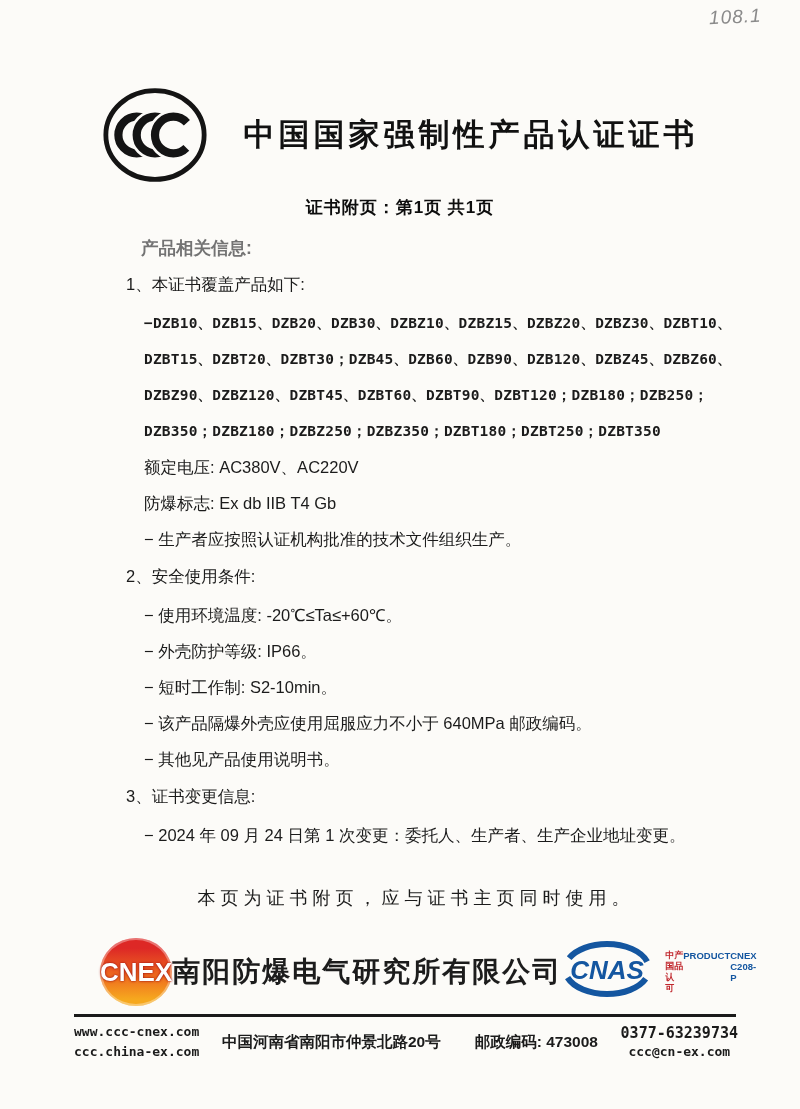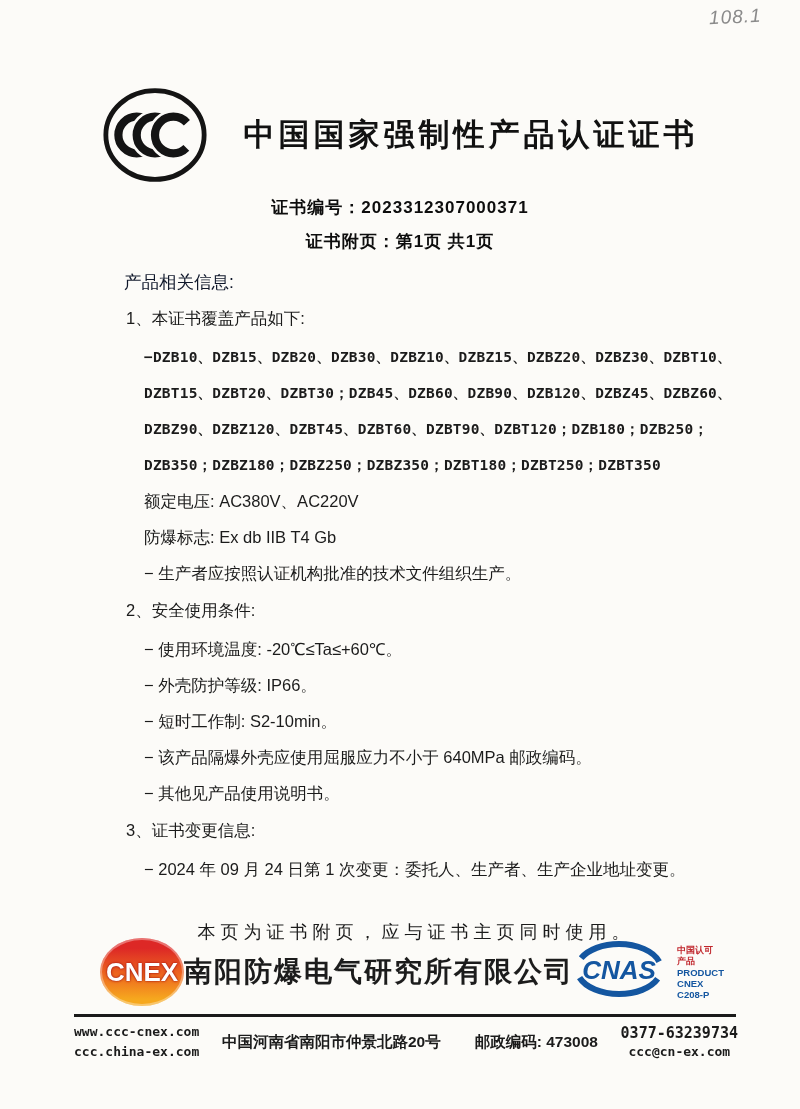--- a/index.html
+++ b/index.html
@@ -45,23 +45,23 @@
     font-size: 17px;
     font-weight: 700;
     letter-spacing: 1px;
     margin-bottom: 11px;
     color: #0d0d0d;
   }
   
   .body-text { padding: 2px 92px 0 124px; }
   .sec-title {
     font-size: 17.5px;
-    font-weight: 400;
-    margin: 4px 0 14px 0;
-    color: #0f172a;
+    font-weight: 700;
+    margin: 4px 0 14px 17px;
+    color: #737373;
   }
   .num-heading {
     font-size: 16.5px;
     font-weight: 500;
     margin: 0 0 18px 2px;
   }
   .line {
     font-size: 16.5px;
     font-weight: 500;
     margin: 0 16px 18px 20px;
@@ -106,21 +106,21 @@
     text-shadow: 0 0 3px #a01010, 0 0 1px #a01010;
   }
   .company-name {
     font-size: 28px;
     font-weight: 600;
     letter-spacing: 2px;
     color: #1c1c1c;
     white-space: nowrap;
   }
   .cnas-block { display: flex; align-items: center; gap: 11px; }
-  .cnas-side { display: flex; flex-direction: column; line-height: 11px; }
+  .cnas-side { display: flex; flex-direction: row; line-height: 11px; }
   .cnas-side .cn { color: #c0272d; font-size: 9px; font-weight: 700; }
   .cnas-side .en { color: #1456a0; font-size: 9.5px; font-weight: 700; }
   
   .bottom-rule {
     position: absolute;
     left: 74px; right: 64px;
     top: 1014px;
     height: 3px;
     background: #1a1a1a;
   }
@@ -156,21 +156,20 @@
         <circle cx="55" cy="50" r="19" fill="none" stroke="#fcfbf8" stroke-width="14" stroke-dasharray="90 29.4" stroke-dashoffset="104.7"></circle>
         <circle cx="55" cy="50" r="19" fill="none" stroke="#141414" stroke-width="8.5" stroke-dasharray="90 29.4" stroke-dashoffset="104.7"></circle>
         <circle cx="74" cy="50" r="19" fill="none" stroke="#fcfbf8" stroke-width="14" stroke-dasharray="90 29.4" stroke-dashoffset="104.7"></circle>
         <circle cx="74" cy="50" r="19" fill="none" stroke="#141414" stroke-width="8.5" stroke-dasharray="90 29.4" stroke-dashoffset="104.7"></circle>
       </svg>
     </div>
     <div class="doc-title">中国国家强制性产品认证证书</div>
   </div>
 
   <div class="cert-lines">
-    <div class="cert-line">证书编号：2023312307000371</div>
     <div class="cert-line">证书附页：第1页 共1页</div>
   </div>
 
   <div class="body-text">
     <div class="sec-title">产品相关信息:</div>
 
     <div class="num-heading">1、本证书覆盖产品如下:</div>
     <div class="line model-line">−DZB10、DZB15、DZB20、DZB30、DZBZ10、DZBZ15、DZBZ20、DZBZ30、DZBT10、</div>
     <div class="line model-line">DZBT15、DZBT20、DZBT30；DZB45、DZB60、DZB90、DZB120、DZBZ45、DZBZ60、</div>
     <div class="line model-line">DZBZ90、DZBZ120、DZBT45、DZBT60、DZBT90、DZBT120；DZB180；DZB250；</div>

